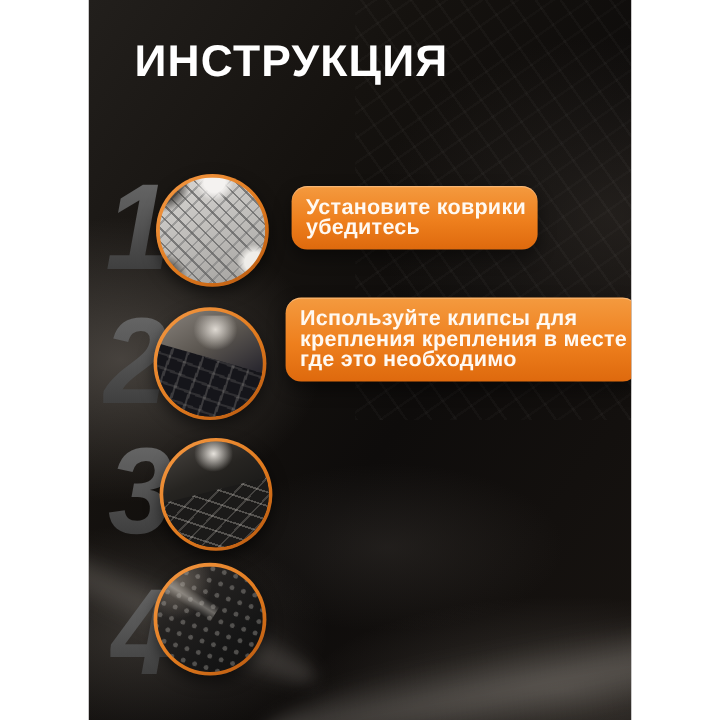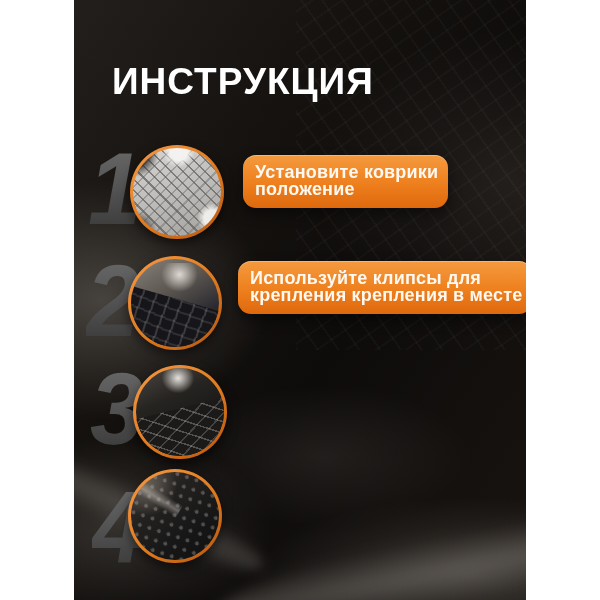--- a/index.html
+++ b/index.html
@@ -43,21 +43,21 @@
     transform:rotate(24deg);
     background:linear-gradient(180deg, transparent 0%, rgba(160,154,147,.28) 50%, transparent 100%);
     border-radius:50%; filter:blur(6px);
   }
 
   .title {
     position:absolute; left:38px; top:28px; margin:0;
     color:#ffffff; font-size:37px; font-weight:bold;
     line-height:45px; letter-spacing:1px; white-space:nowrap;
   }
-  .title span { display:block;margin-top:31px; }
+  .title span { display:block; }
 
   
   .step-num {
     position:absolute; line-height:1; font-size:102px; font-weight:bold; font-style:italic;
     letter-spacing:-2px; transform:scaleX(.94); transform-origin:left top;
     color:#4e4e4e; z-index:1;
   }
   @supports ((-webkit-background-clip:text) or (background-clip:text)) {
     .step-num {
       background:linear-gradient(180deg,#6b6b6b 0%, #565656 45%, #363636 100%);
@@ -144,21 +144,21 @@
   .bubble {
     position:absolute; z-index:3; width:max-content;
     border-radius:13px; padding:9px 10px 10px 12px;
     background:linear-gradient(180deg,#f49a3f 0%, #ee7f1d 55%, #de690d 100%);
     box-shadow:0 6px 14px rgba(0,0,0,.45), inset 0 1px 0 rgba(255,255,255,.28);
     color:#fff9f2; font-size:18px; font-weight:bold;
     line-height:17px; letter-spacing:.2px;
   }
   .bubble div { white-space:nowrap; }
   .b1 { left:169px; top:155px; }
-  .b2 { left:164px; top:261px; }
+  .b2 { left:164px; top:248px; }
   .b3 { left:166px; top:374px; }
   .b4 { left:164px; top:485px; }
 </style>
 </head>
 <body>
 
 <div class="canvas">
   <div class="poster">
 
     <div class="bg-base"></div>
@@ -169,30 +169,31 @@
     <h1 class="title">
       <span>ИНСТРУКЦИЯ</span>
     </h1>
 
     <div class="step-num n1">1</div>
     <div class="photo c1">
       <div class="photo-inner p1"></div>
     </div>
     <div class="bubble b1">
       <div>Установите коврики</div>
-      <div>положение</div>
+      <div>убедитесь</div>
     </div>
 
     <div class="step-num n2">2</div>
     <div class="photo c2">
       <div class="photo-inner p2"></div>
     </div>
     <div class="bubble b2">
       <div>Используйте клипсы для</div>
       <div>крепления крепления в месте</div>
+      <div>где это необходимо</div>
     </div>
 
     <div class="step-num n3">3</div>
     <div class="photo c3">
       <div class="photo-inner p3"></div>
     </div>
 
     <div class="step-num n4">4</div>
     <div class="photo c4">
       <div class="photo-inner p4"></div>

